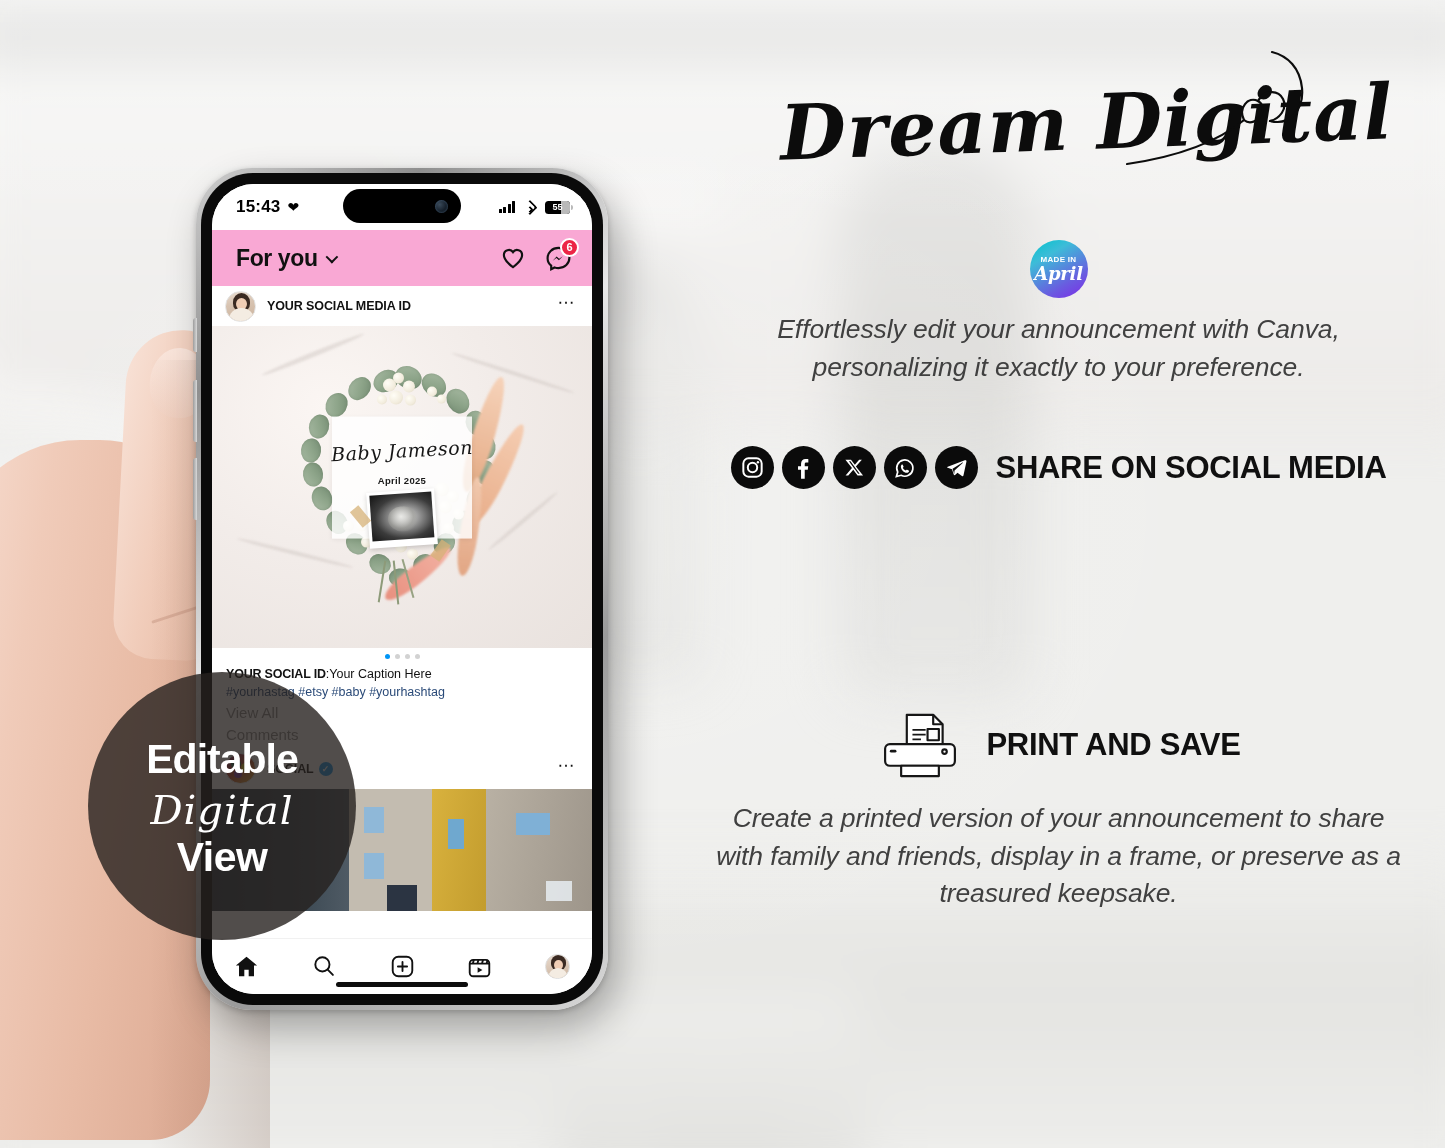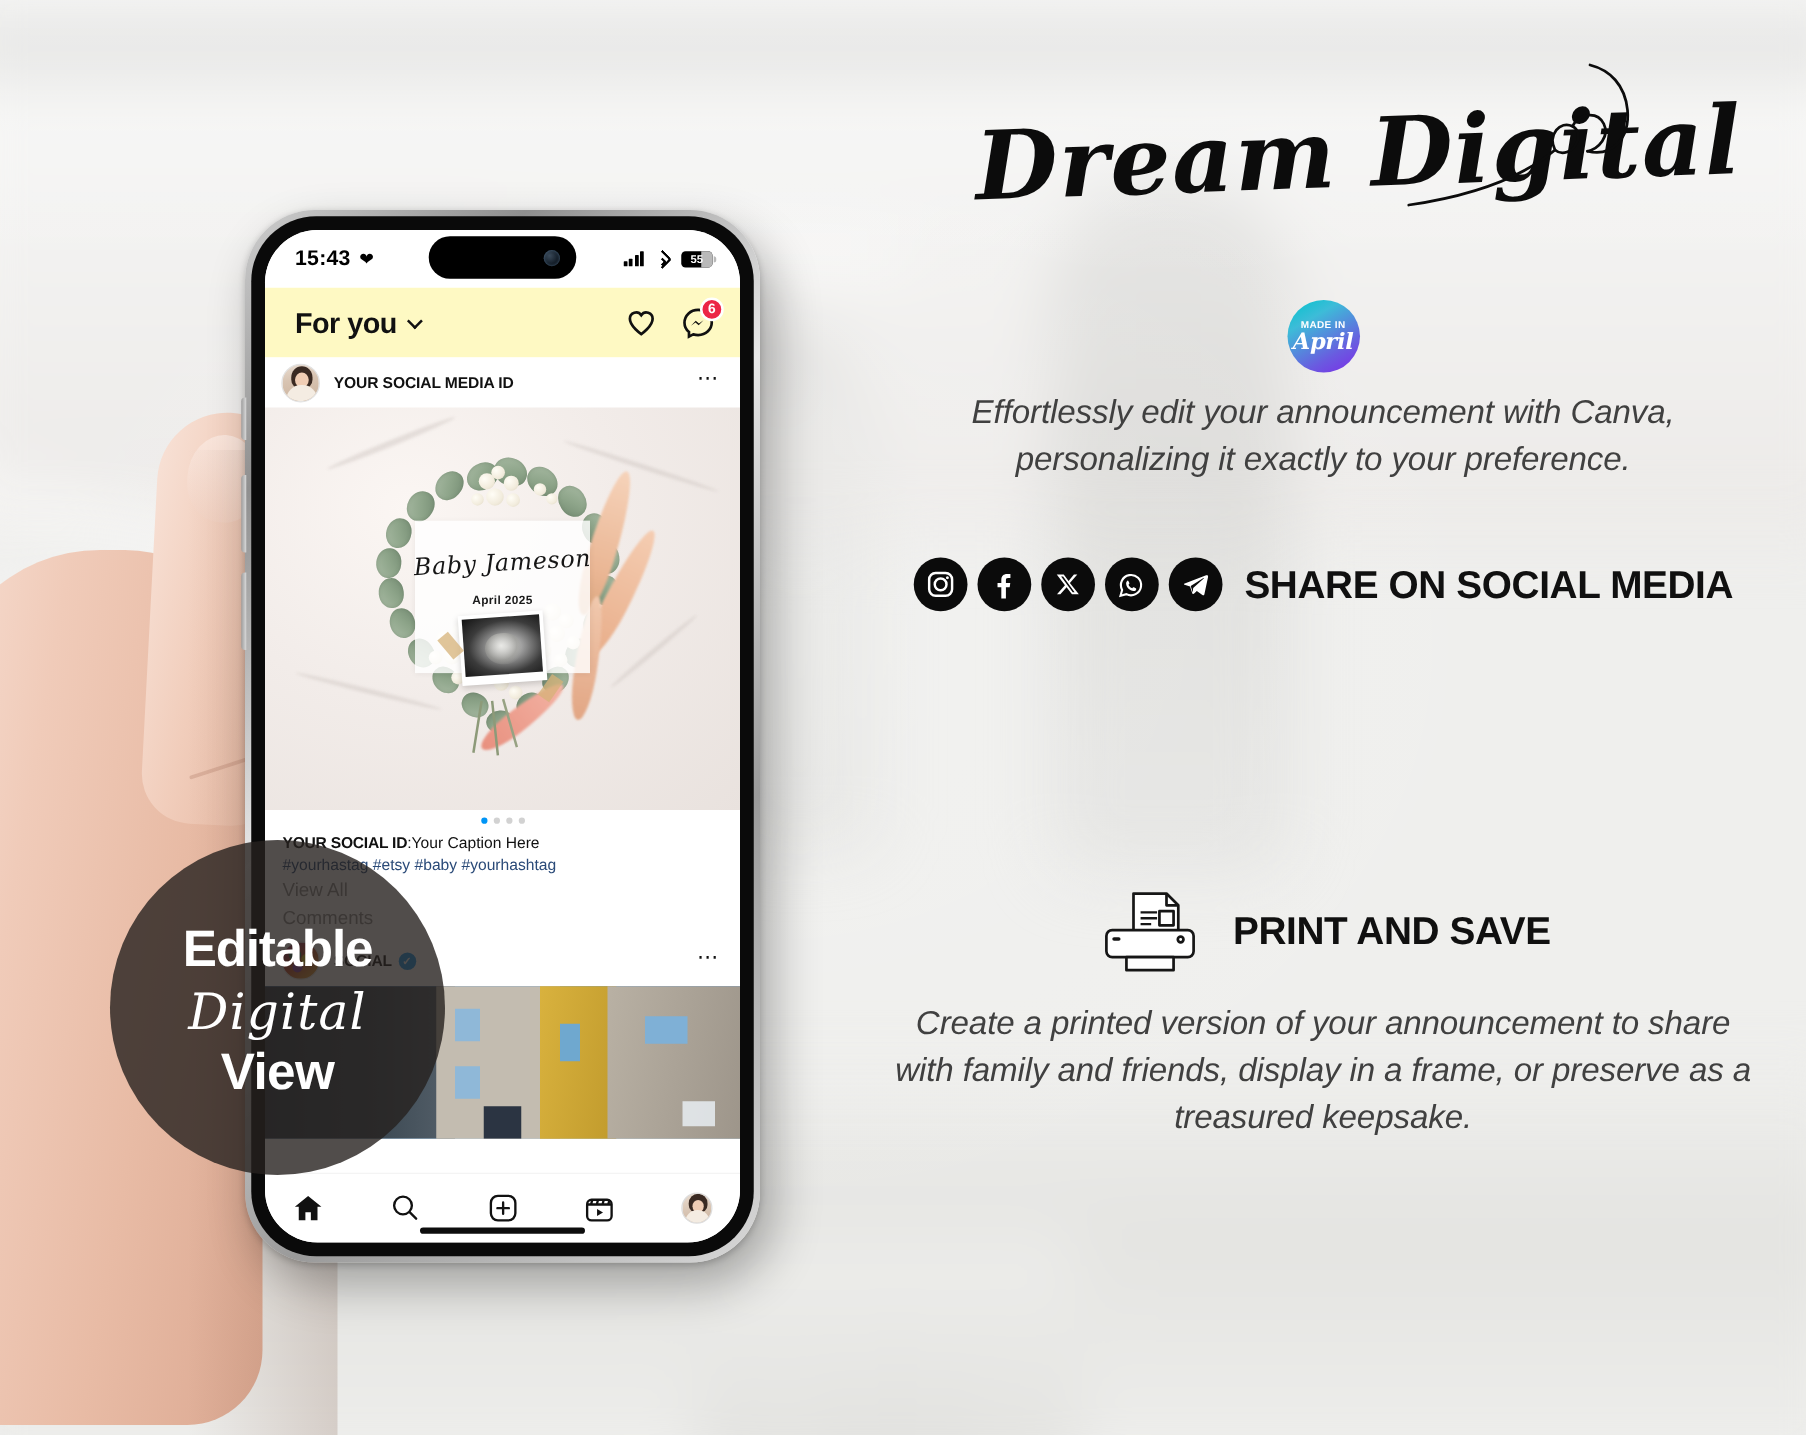--- a/index.html
+++ b/index.html
@@ -162,21 +162,21 @@
   }
   .batt::after{ content:""; position:absolute; right:-3px; top:4px; width:2px;height:5px;
     background:#b9b9b9; border-radius:0 2px 2px 0;}
   .batt .fill { position:absolute; right:0; top:0; bottom:0; width:9px; background:#b9b9b9;
     border-radius:0 3.5px 3.5px 0;}
   .batt span{ position:relative; z-index:2;}
 
   
   .app-header {
     height:56px; flex:0 0 56px; display:flex; align-items:center;
-    padding:0 20px 0 24px; background:#fef9c3;
+    padding:0 20px 0 24px; background:#f9a8d4;
   }
   .foryou { font-size:23px; font-weight:700; color:#111; letter-spacing:-.4px; }
   .chev {
     margin-left:8px; width:9px; height:9px; border-right:2.4px solid #111;
     border-bottom:2.4px solid #111; transform:rotate(45deg) translateY(-2px);
   }
   .hdr-icons { margin-left:auto; display:flex; align-items:center; gap:19px; }
   .ic-heart { width:26px; height:26px; }
   .ic-msg { width:27px; height:27px; position:relative; }
   .badge {

